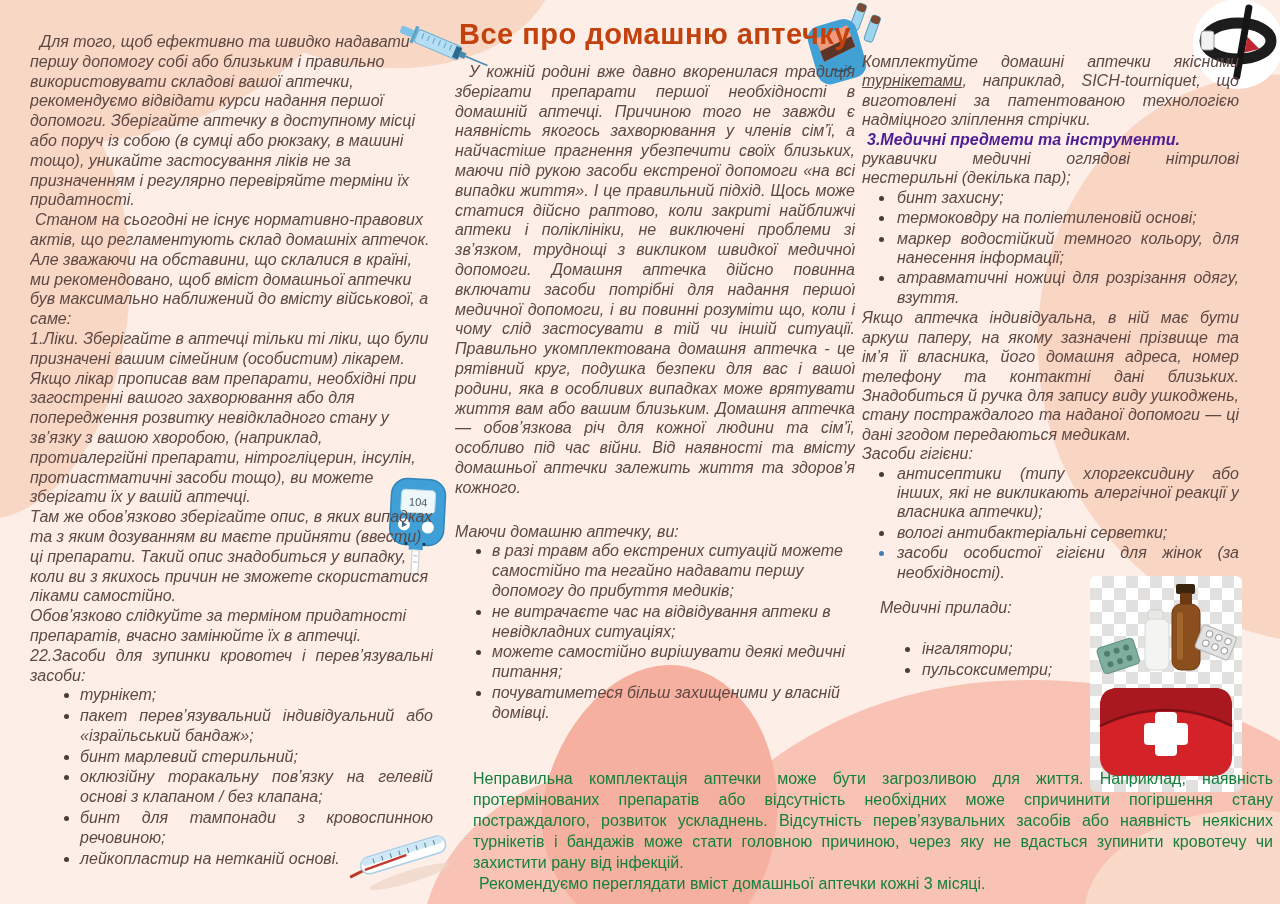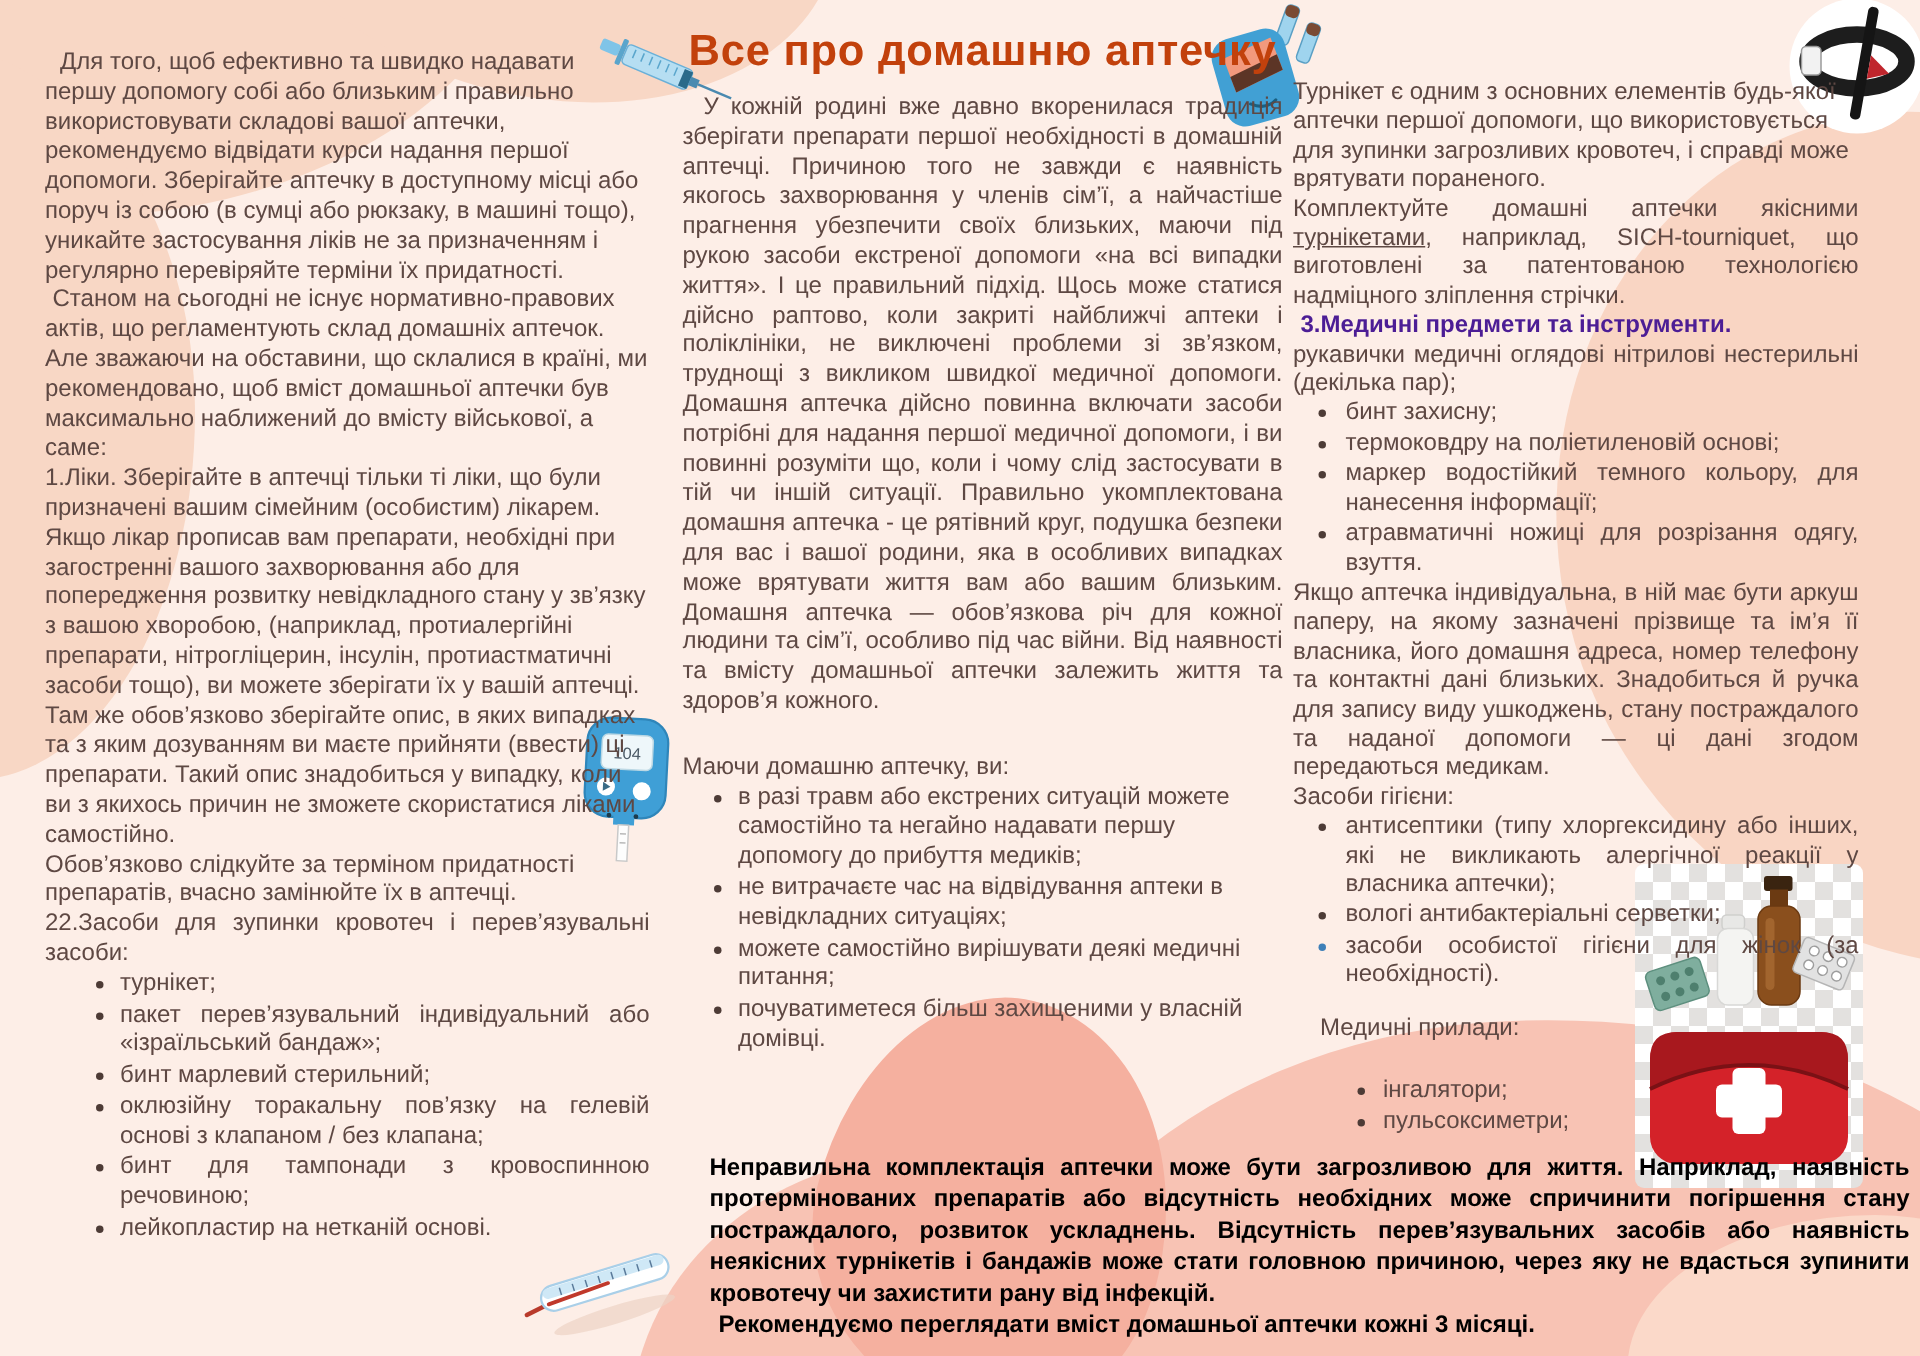--- a/index.html
+++ b/index.html
@@ -12,21 +12,21 @@
   .blob { position:absolute; }
   #blob-tl1 { left:-150px; top:-170px; width:500px; height:310px; background:#f8d7c5; border-radius:50%; transform:rotate(-10deg); }
   #blob-tl2 { left:170px; top:-200px; width:390px; height:265px; background:#f8d7c5; border-radius:50%; transform:rotate(12deg); }
   #blob-left { left:-180px; top:30px; width:310px; height:490px; background:#f8d7c5; border-radius:42% 58% 48% 52% / 45% 50% 50% 55%; }
   #blob-right { left:1040px; top:75px; width:470px; height:580px; background:#f9d5c3; border-radius:52% 48% 35% 65% / 48% 42% 58% 52%; transform:rotate(-8deg); }
   #blob-bottom { left:640px; top:680px; width:760px; height:400px; background:#f8c3b4; border-radius:48% 52% 20% 30% / 75% 65% 10% 10%; transform:rotate(-4deg); }
   #blob-bottom2 { left:420px; top:770px; width:320px; height:260px; background:#f8c3b4; border-radius:62% 38% 50% 50% / 70% 55% 45% 30%; }
   #blob-heart { left:545px; top:665px; width:235px; height:280px; background:#f5b09f; border-radius:47% 53% 42% 58% / 55% 58% 42% 45%; transform:rotate(14deg); }
   #blob-br-light { left:1085px; top:810px; width:300px; height:170px; background:#fbd9c9; border-radius:55% 45% 40% 60% / 60% 55% 45% 40%; }
 
-  .col { position:absolute; font-size:16px; line-height:19.8px; z-index:5; }
+  .col { position:absolute; font-size:16px; line-height:19.8px; z-index:5;font-style:italic; }
   .col-left  { left:30px;  top:32px; width:403px; height:862px; overflow:hidden; }
   .col-mid   { left:455px; top:62px; width:400px; height:708px; overflow:hidden; }
   .col-right { left:862px; top:52px; width:377px; height:714px; overflow:hidden; line-height:19.4px; }
 
   .page-title {
     position:absolute; left:435px; top:18px; width:440px; z-index:6;
     text-align:center; font-size:29px; font-weight:bold; color:#c2410c;
     letter-spacing:0.5px;
   }
 
@@ -51,21 +51,21 @@
   .col-right .blist.dev li { padding-left:60px; line-height:20px; }
   .col-right .blist.dev li::before { left:43px; top:8px; }
   .col-right .blist.hyg li.blue-bullet::before { background:#3e7fb8; }
 
   .rc-head { font-weight:bold; color:#4c1d95; text-indent:5px; margin:0; }
   .link-underline { text-decoration:underline; cursor:pointer; }
   .devices-intro { margin:16px 0 22px 18px; }
 
   .warning {
     position:absolute; left:473px; top:768px; width:800px; z-index:6;
-    color:#000000; font-weight:bold; font-size:16px; line-height:21px;
+    color:#15803d; font-weight:normal; font-size:16px; line-height:21px;
   }
   .warning .p1 { text-align:justify; margin:0; }
   .warning .p2 { margin:0; text-indent:6px; }
 
   .icon { position:absolute; z-index:4; }
   #icon-syringe      { left:396px;  top:22px;  width:102px; height:56px; }
   #icon-gluco-strips { left:802px;  top:0;     width:82px;  height:90px; }
   #icon-tourniquet   { left:1192px; top:-2px;  width:92px;  height:92px; z-index:3; }
   #icon-glucometer   { left:385px;  top:472px; width:64px;  height:104px; }
   #icon-thermometer  { left:342px;  top:820px; width:120px; height:76px; }
@@ -119,21 +119,20 @@
     <p class="p" style="margin-top:24px;">Маючи домашню аптечку, ви:</p>
     <ul class="blist">
       <li>в разі травм або екстрених ситуацій можете самостійно та негайно надавати першу допомогу до прибуття медиків;</li>
       <li>не витрачаєте час на відвідування аптеки в невідкладних ситуаціях;</li>
       <li>можете самостійно вирішувати деякі медичні питання;</li>
       <li>почуватиметеся більш захищеними у власній домівці.</li>
     </ul>
   </div>
 
   <div class="col col-right">
-    <p class="p">Турнікет є одним з основних елементів будь-якої аптечки першої допомоги, що використовується для зупинки загрозливих кровотеч, і справді може врятувати пораненого.</p>
     <p class="p just"><span>Комплектуйте домашні аптечки якісними </span><span class="link-underline">турнікетами</span><span>, наприклад, SICH-tourniquet, що виготовлені за патентованою технологією надміцного зліплення стрічки.</span></p>
     <p class="rc-head">3.Медичні предмети та інструменти.</p>
     <p class="p just">рукавички медичні оглядові нітрилові нестерильні (декілька пар);</p>
     <ul class="blist l1">
       <li>бинт захисну;</li>
       <li>термоковдру на поліетиленовій основі;</li>
       <li>маркер водостійкий темного кольору, для нанесення інформації;</li>
       <li>атравматичні ножиці для розрізання одягу, взуття.</li>
     </ul>
     <p class="p just">Якщо аптечка індивідуальна, в ній має бути аркуш паперу, на якому зазначені прізвище та ім’я її власника, його домашня адреса, номер телефону та контактні дані близьких. Знадобиться й ручка для запису виду ушкоджень, стану постраждалого та наданої допомоги — ці дані згодом передаються медикам.</p>

